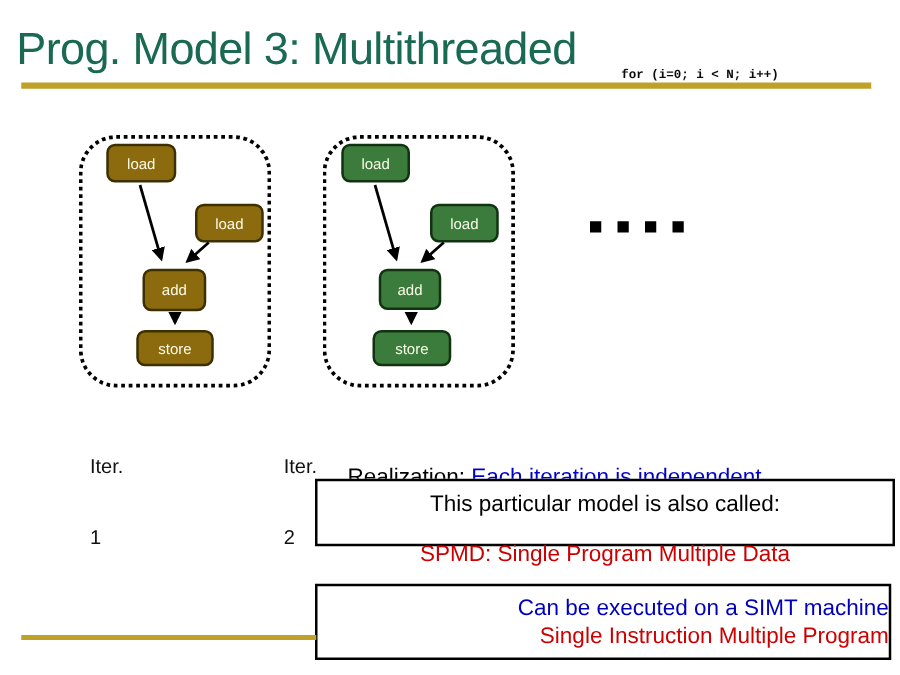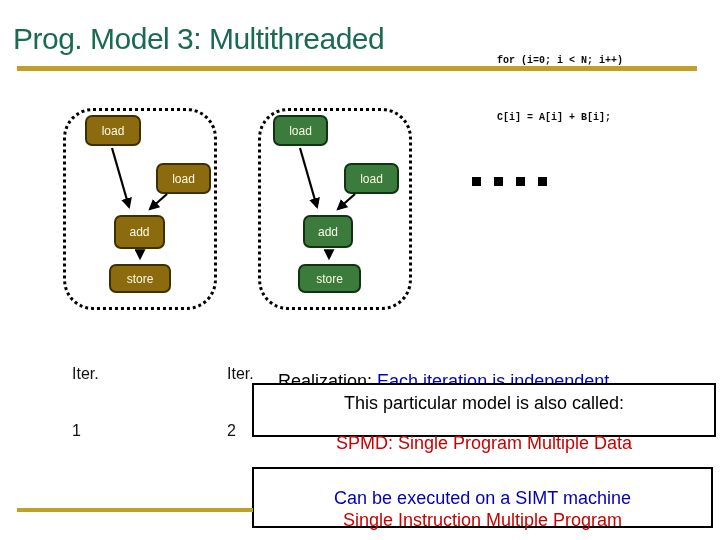--- a/index.html
+++ b/index.html
@@ -2,21 +2,21 @@
 <html><head>
 <meta charset="utf-8">
 <style>
   html,body{margin:0;padding:0;background:#fff;}
   #slide{
     position:relative;width:720px;height:540px;background:#ffffff;
     overflow:hidden;font-family:"Liberation Sans",sans-serif;
   }
   
   .title{
-    position:absolute;left:13px;top:19px;font-size:30px;line-height:40px;
+    position:absolute;left:13px;top:19px;font-size:36px;line-height:40px;
     color:#1A6A52;letter-spacing:-0.5px;white-space:nowrap;
   }
   .code{
     position:absolute;left:497px;top:13px;
     font-family:"Liberation Mono",monospace;font-weight:bold;
     font-size:10px;line-height:19px;color:#0a0a0a;white-space:pre;
   }
   .rule-top{position:absolute;left:17px;top:66px;width:680px;height:5px;background:#BFA128;}
   .rule-bottom{position:absolute;left:17px;top:508px;width:236px;height:4px;background:#BFA128;}
 
@@ -60,33 +60,32 @@
   .text-red{color:#CC0000;}
   .text-blue{color:#0000CC;}
   .text-navy{color:#0000BB;}
 
   .callout{
     position:absolute;left:252px;background:#ffffff;border:2px solid #000;
     box-sizing:border-box;text-align:center;font-size:18px;line-height:21px;
   }
   #callout1{top:383px;width:464px;height:54px;padding-top:8px;}
   #callout1 .line2{margin-top:19px;}
-  #callout2{top:467px;width:461px;height:61px;padding-top:19px;}
+  #callout2{top:467px;width:461px;height:61px;padding-top:7px;text-align:right;}
   #callout2 .line2{margin-top:1px;}
 </style>
 </head>
 <body>
 
 <div id="slide">
 
   <div class="title">Prog. Model 3: Multithreaded</div>
 
   <div class="code">
     <div>for (i=0; i &lt; N; i++)</div>
-    <div>C[i] = A[i] + B[i];</div>
   </div>
 
   <div class="rule-top"></div>
 
   <div class="iter-group" id="group1">
     <div class="node n-brown g1-load-a">load</div>
     <div class="node n-brown g1-load-b">load</div>
     <div class="node n-brown g1-add">add</div>
     <div class="node n-brown g1-store">store</div>
   </div>

